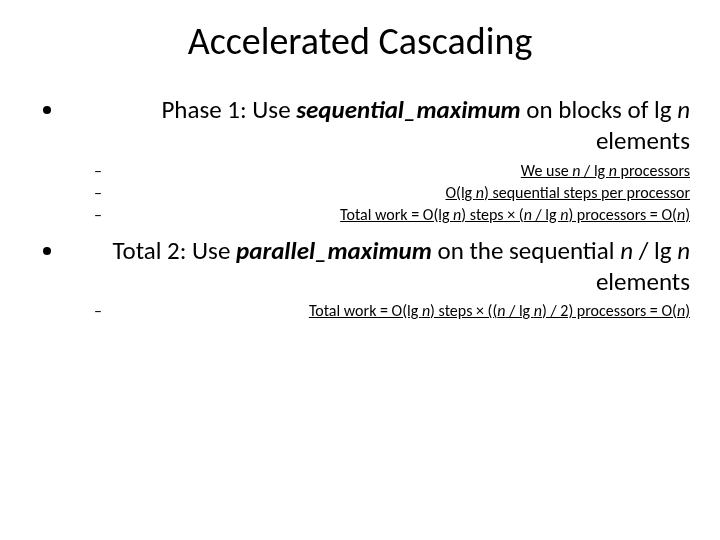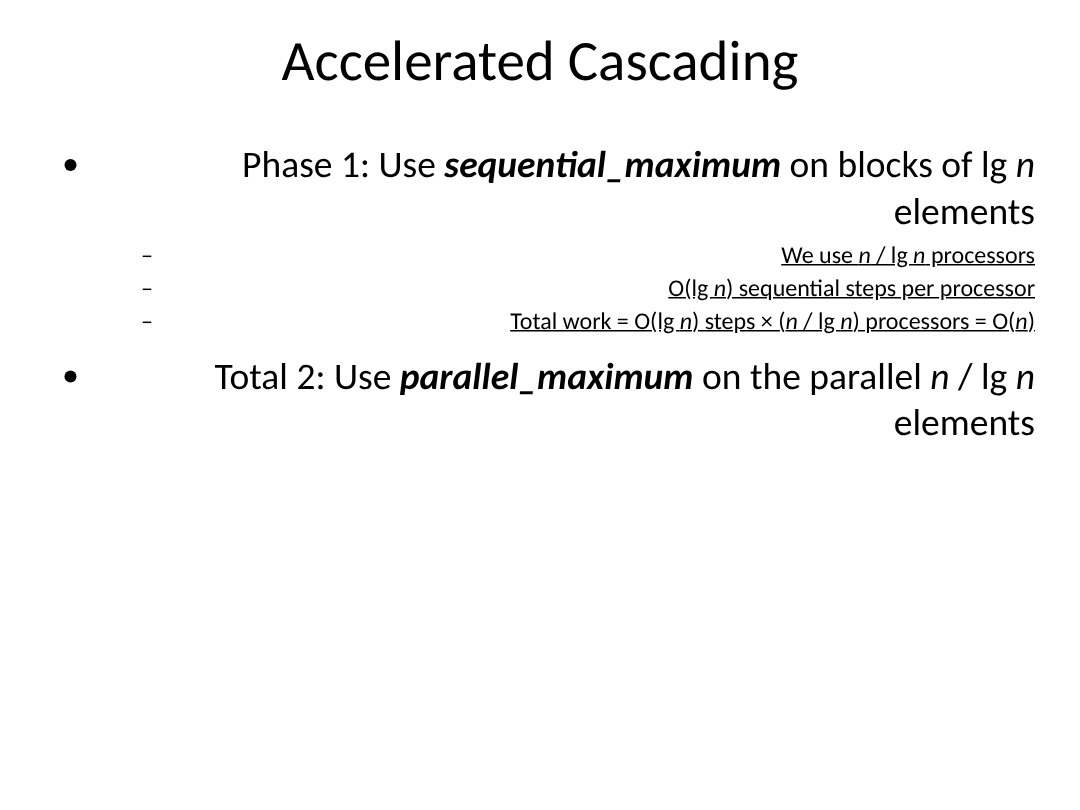--- a/index.html
+++ b/index.html
@@ -21,18 +21,19 @@
   <ul class="top">
     <li>
       <span><span>Phase 1: Use </span><span class="bi">sequential_maximum</span><span> on blocks of lg </span><span class="it">n</span><span> elements</span></span>
       <ul class="sub">
         <li><span>We use </span><span class="it">n</span><span> / lg </span><span class="it">n</span><span> processors</span></li>
         <li><span>O(lg </span><span class="it">n</span><span>) sequential steps per processor</span></li>
         <li><span>Total work = O(lg </span><span class="it">n</span><span>) steps × (</span><span class="it">n</span><span> / lg </span><span class="it">n</span><span>) processors = O(</span><span class="it">n</span><span>)</span></li>
       </ul>
     </li>
     <li>
-      <span><span>Total 2: Use </span><span class="bi">parallel_maximum</span><span> on the parallel </span><span class="it">n</span><span> / lg </span><span class="it">n</span><span> elements</span></span>
+      <span><span>Total 2: Use </span><span class="bi">parallel_maximum</span><span> on the sequential </span><span class="it">n</span><span> / lg </span><span class="it">n</span><span> elements</span></span>
       <ul class="sub">
+        <li><span>Total work = O(lg </span><span class="it">n</span><span>) steps × ((</span><span class="it">n</span><span> / lg </span><span class="it">n</span><span>) / 2) processors = O(</span><span class="it">n</span><span>)</span></li>
       </ul>
     </li>
   </ul>
 </div>
 
 </body></html>

